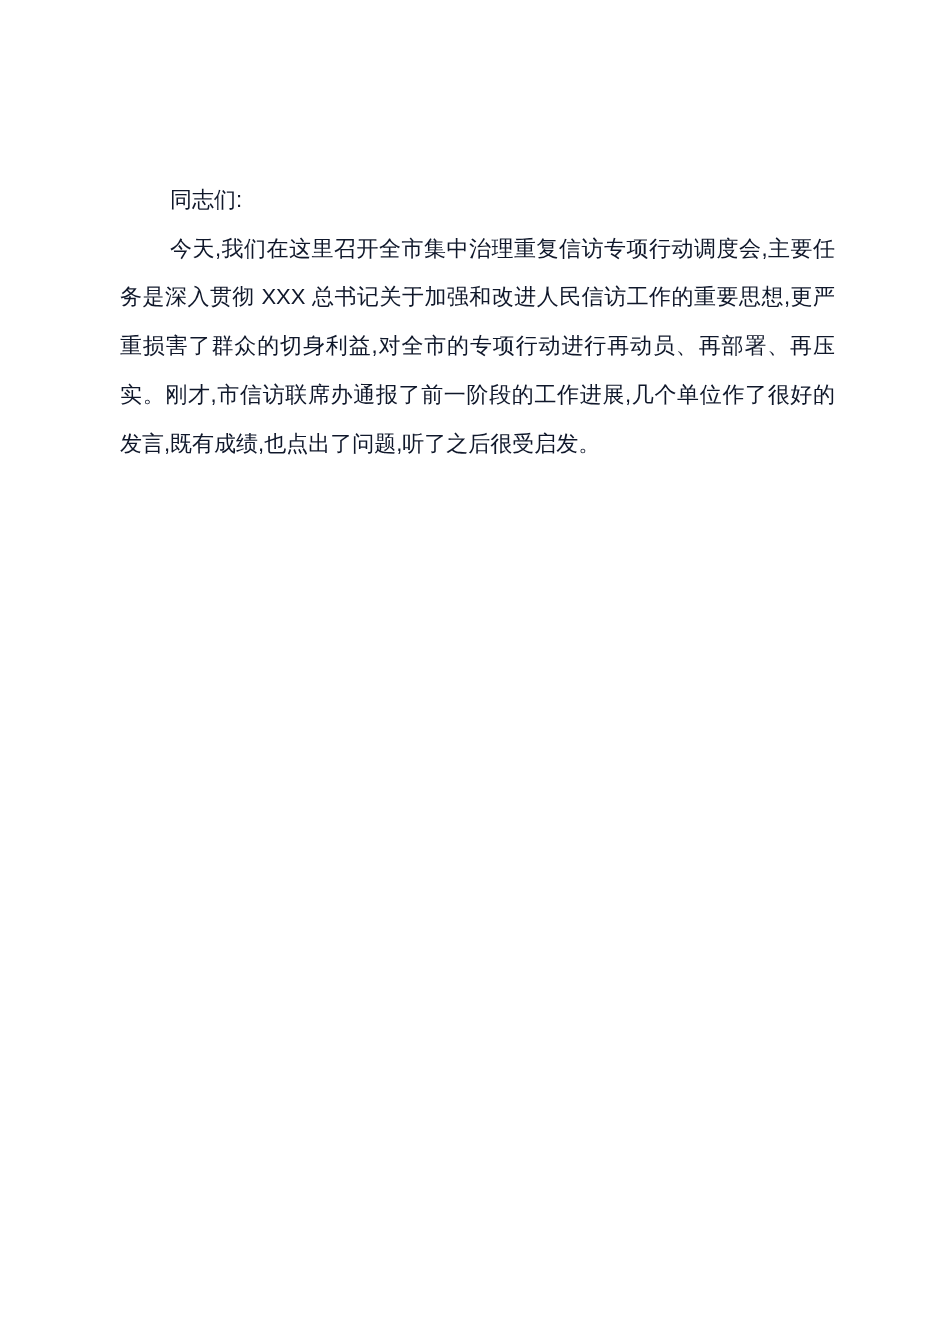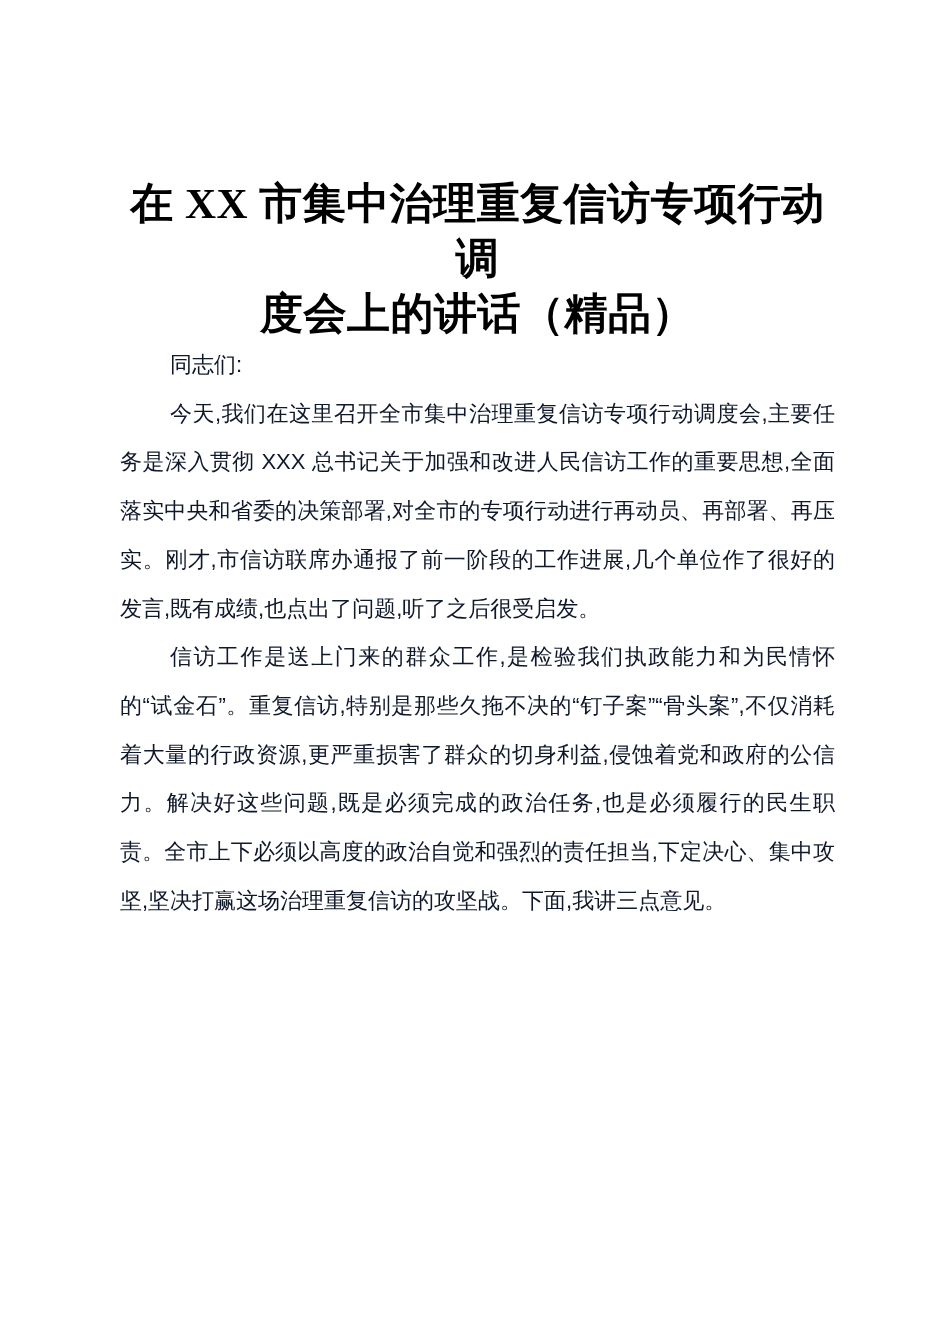--- a/index.html
+++ b/index.html
@@ -31,22 +31,17 @@
     text-align: justify;
     text-indent: 50px;
     color: #0f172a;
     word-break: break-all;
   }
 </style>
 </head>
 <body>
 
 <div class="doc-page">
-  <h1 class="doc-title">
-    <span>在 XX 市集中治理重复信访专项行动调</span><br>
-    <span>度会上的讲话（精品）</span>
-  </h1>
   <div class="doc-body">
     <p>同志们:</p>
-    <p>今天,我们在这里召开全市集中治理重复信访专项行动调度会,主要任务是深入贯彻 XXX 总书记关于加强和改进人民信访工作的重要思想,全面落实中央和省委的决策部署,对全市的专项行动进行再动员、再部署、再压实。刚才,市信访联席办通报了前一阶段的工作进展,几个单位作了很好的发言,既有成绩,也点出了问题,听了之后很受启发。</p>
-    <p>信访工作是送上门来的群众工作,是检验我们执政能力和为民情怀的“试金石”。重复信访,特别是那些久拖不决的“钉子案”“骨头案”,不仅消耗着大量的行政资源,更严重损害了群众的切身利益,侵蚀着党和政府的公信力。解决好这些问题,既是必须完成的政治任务,也是必须履行的民生职责。全市上下必须以高度的政治自觉和强烈的责任担当,下定决心、集中攻坚,坚决打赢这场治理重复信访的攻坚战。下面,我讲三点意见。</p>
+    <p>今天,我们在这里召开全市集中治理重复信访专项行动调度会,主要任务是深入贯彻 XXX 总书记关于加强和改进人民信访工作的重要思想,更严重损害了群众的切身利益,对全市的专项行动进行再动员、再部署、再压实。刚才,市信访联席办通报了前一阶段的工作进展,几个单位作了很好的发言,既有成绩,也点出了问题,听了之后很受启发。</p>
   </div>
 </div>
 
 </body></html>

